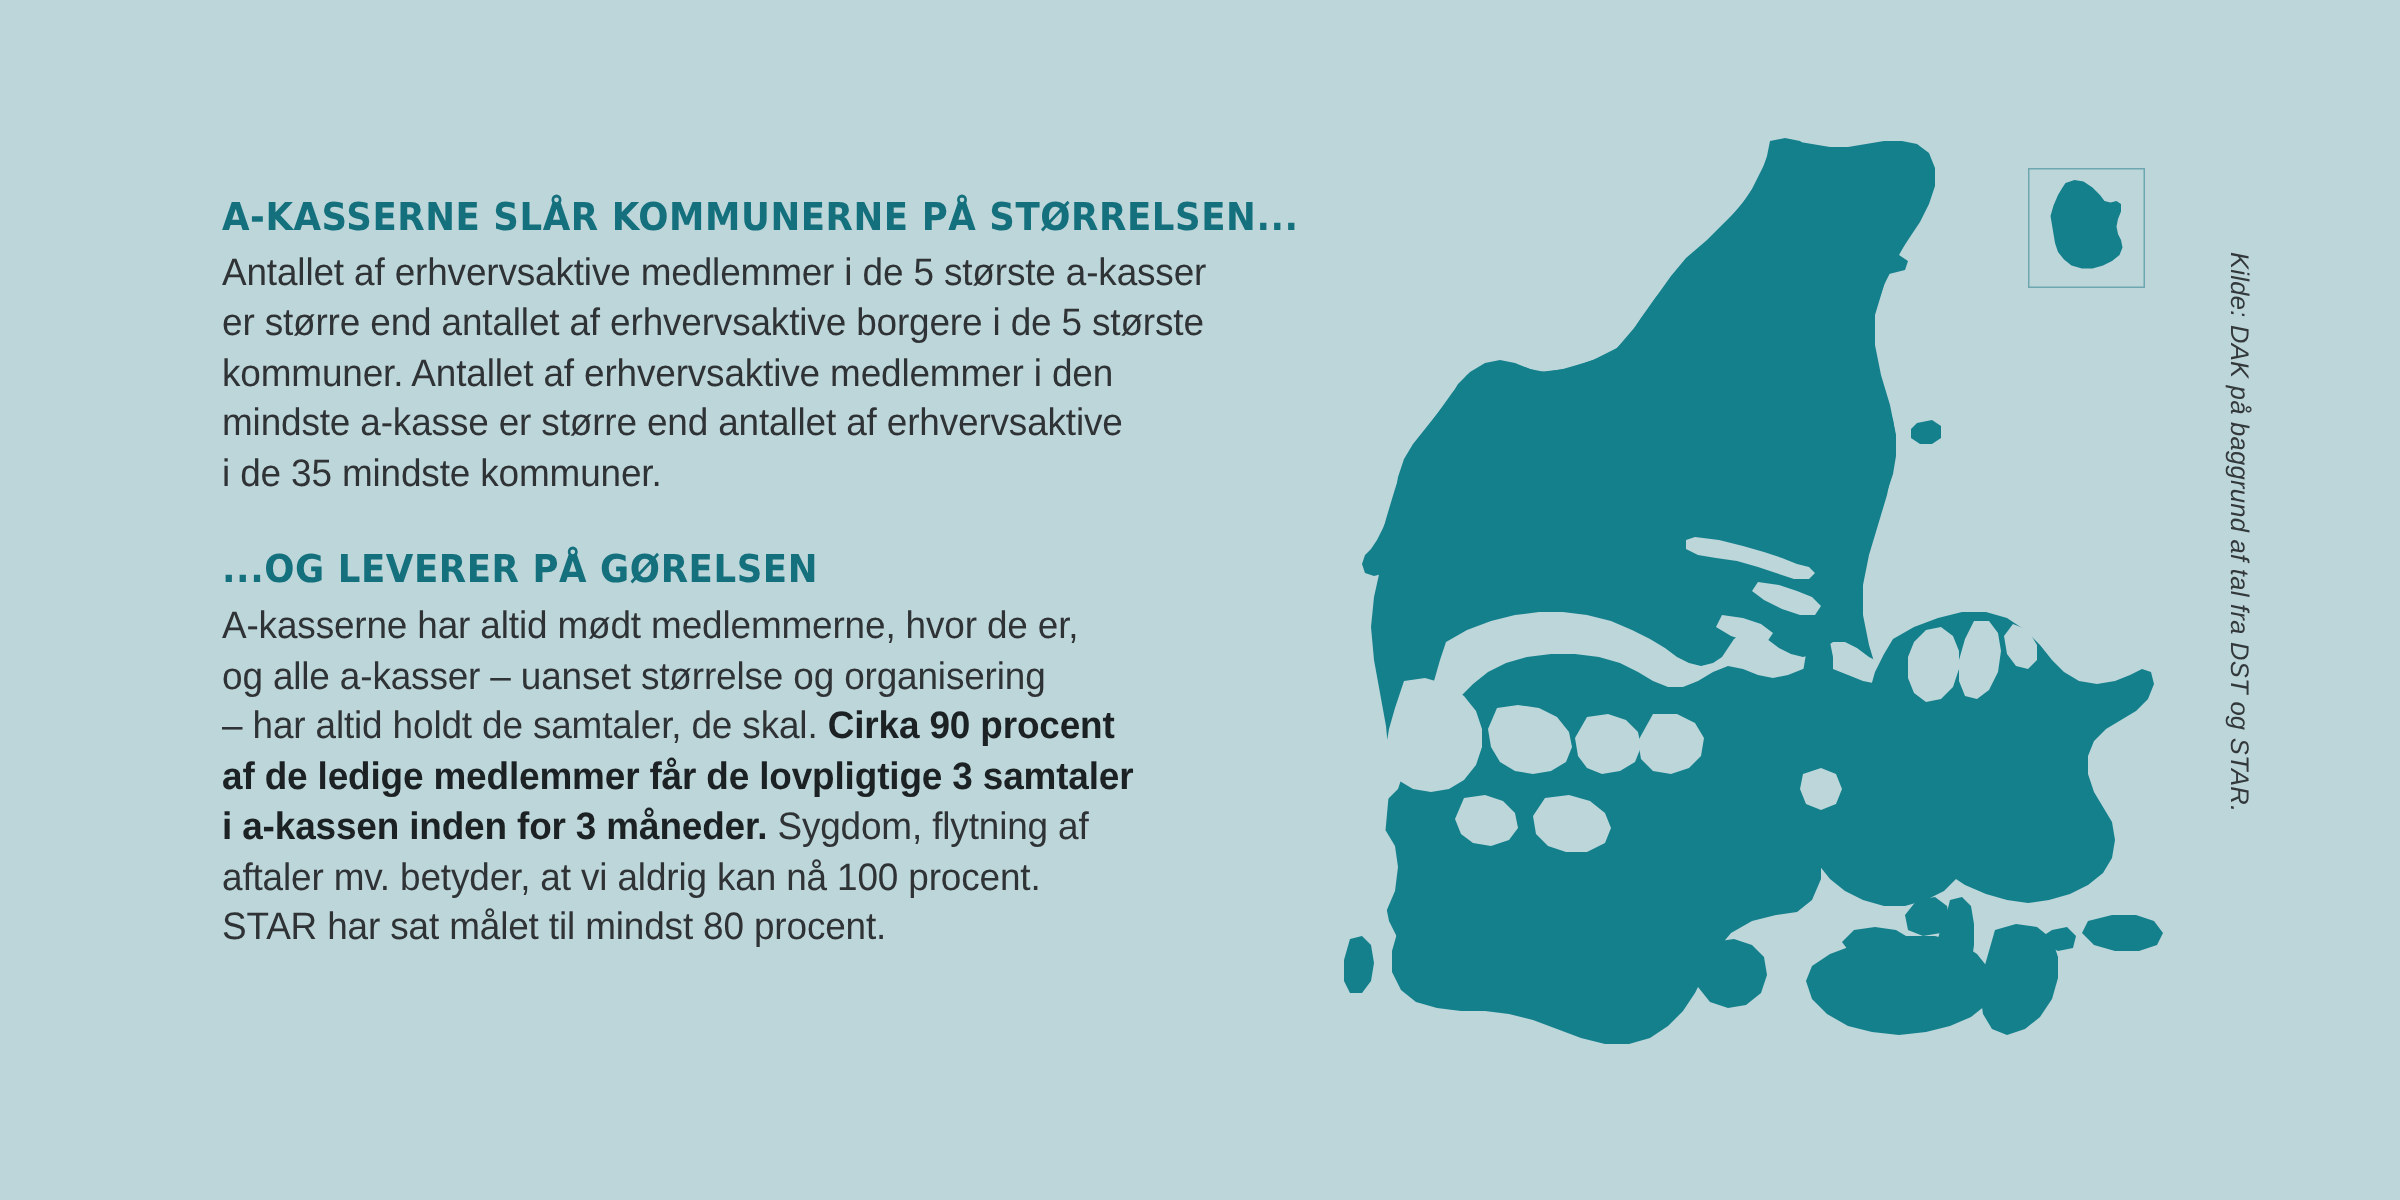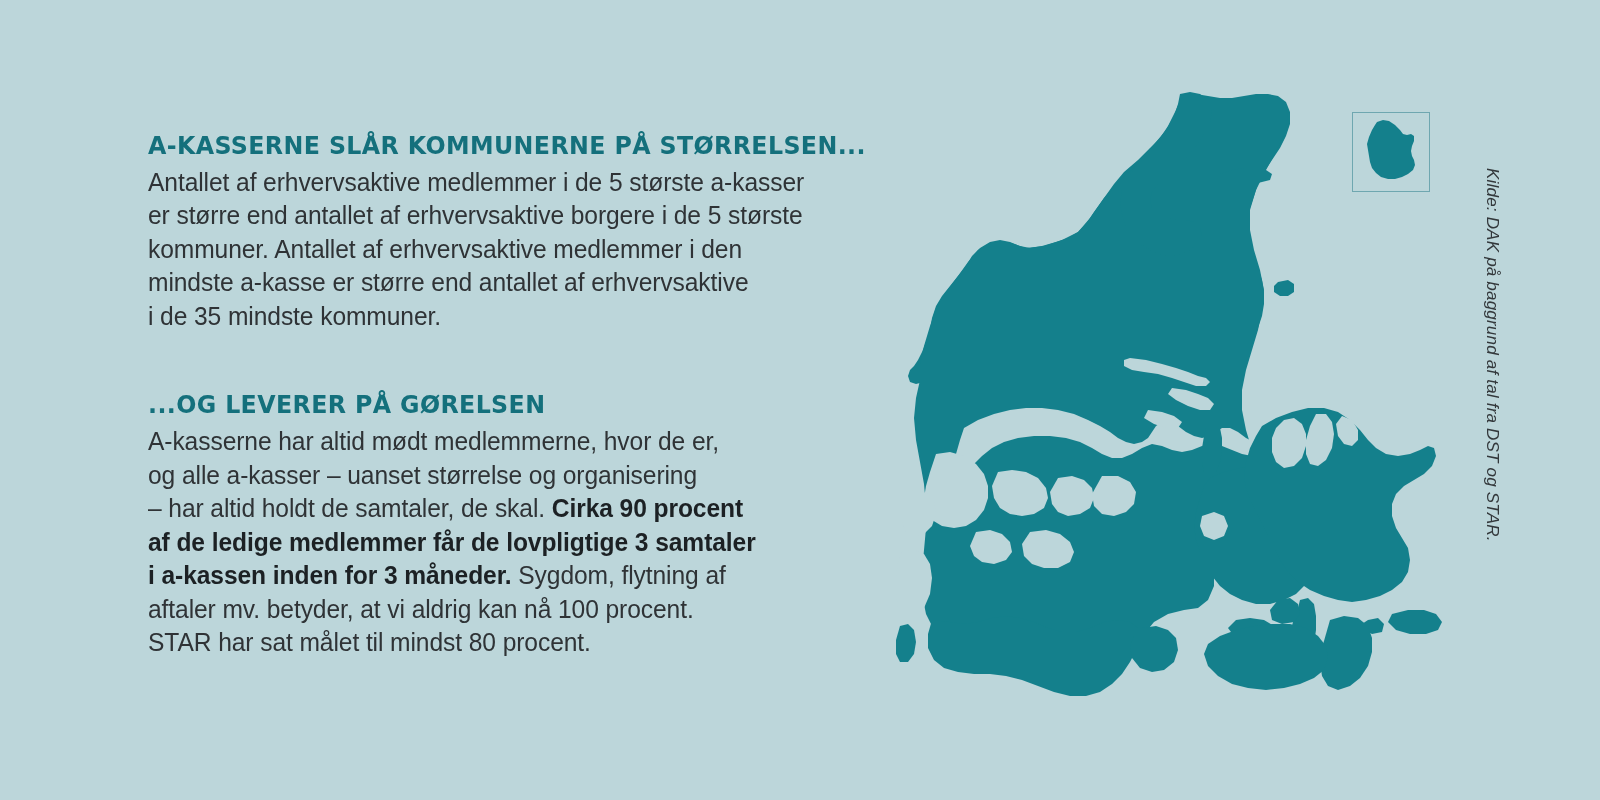--- a/index.html
+++ b/index.html
@@ -24,21 +24,21 @@
 
   
   .text-col {
     position: absolute;
     left: 148px;
     top: 132px;
     width: 760px;
   }
 
   .block { margin: 0; }
-  .block-2 { margin-top: 58px; }
+  .block-2 { margin-top: 34px; }
 
   .headline {
     color: #14707c;
     font-family: "DejaVu Sans", sans-serif;
     font-weight: bold;
     font-size: 25.5px;
     letter-spacing: 0.4px;
     line-height: 1.05;
     margin: 0 0 7px 0;
     white-space: nowrap;

